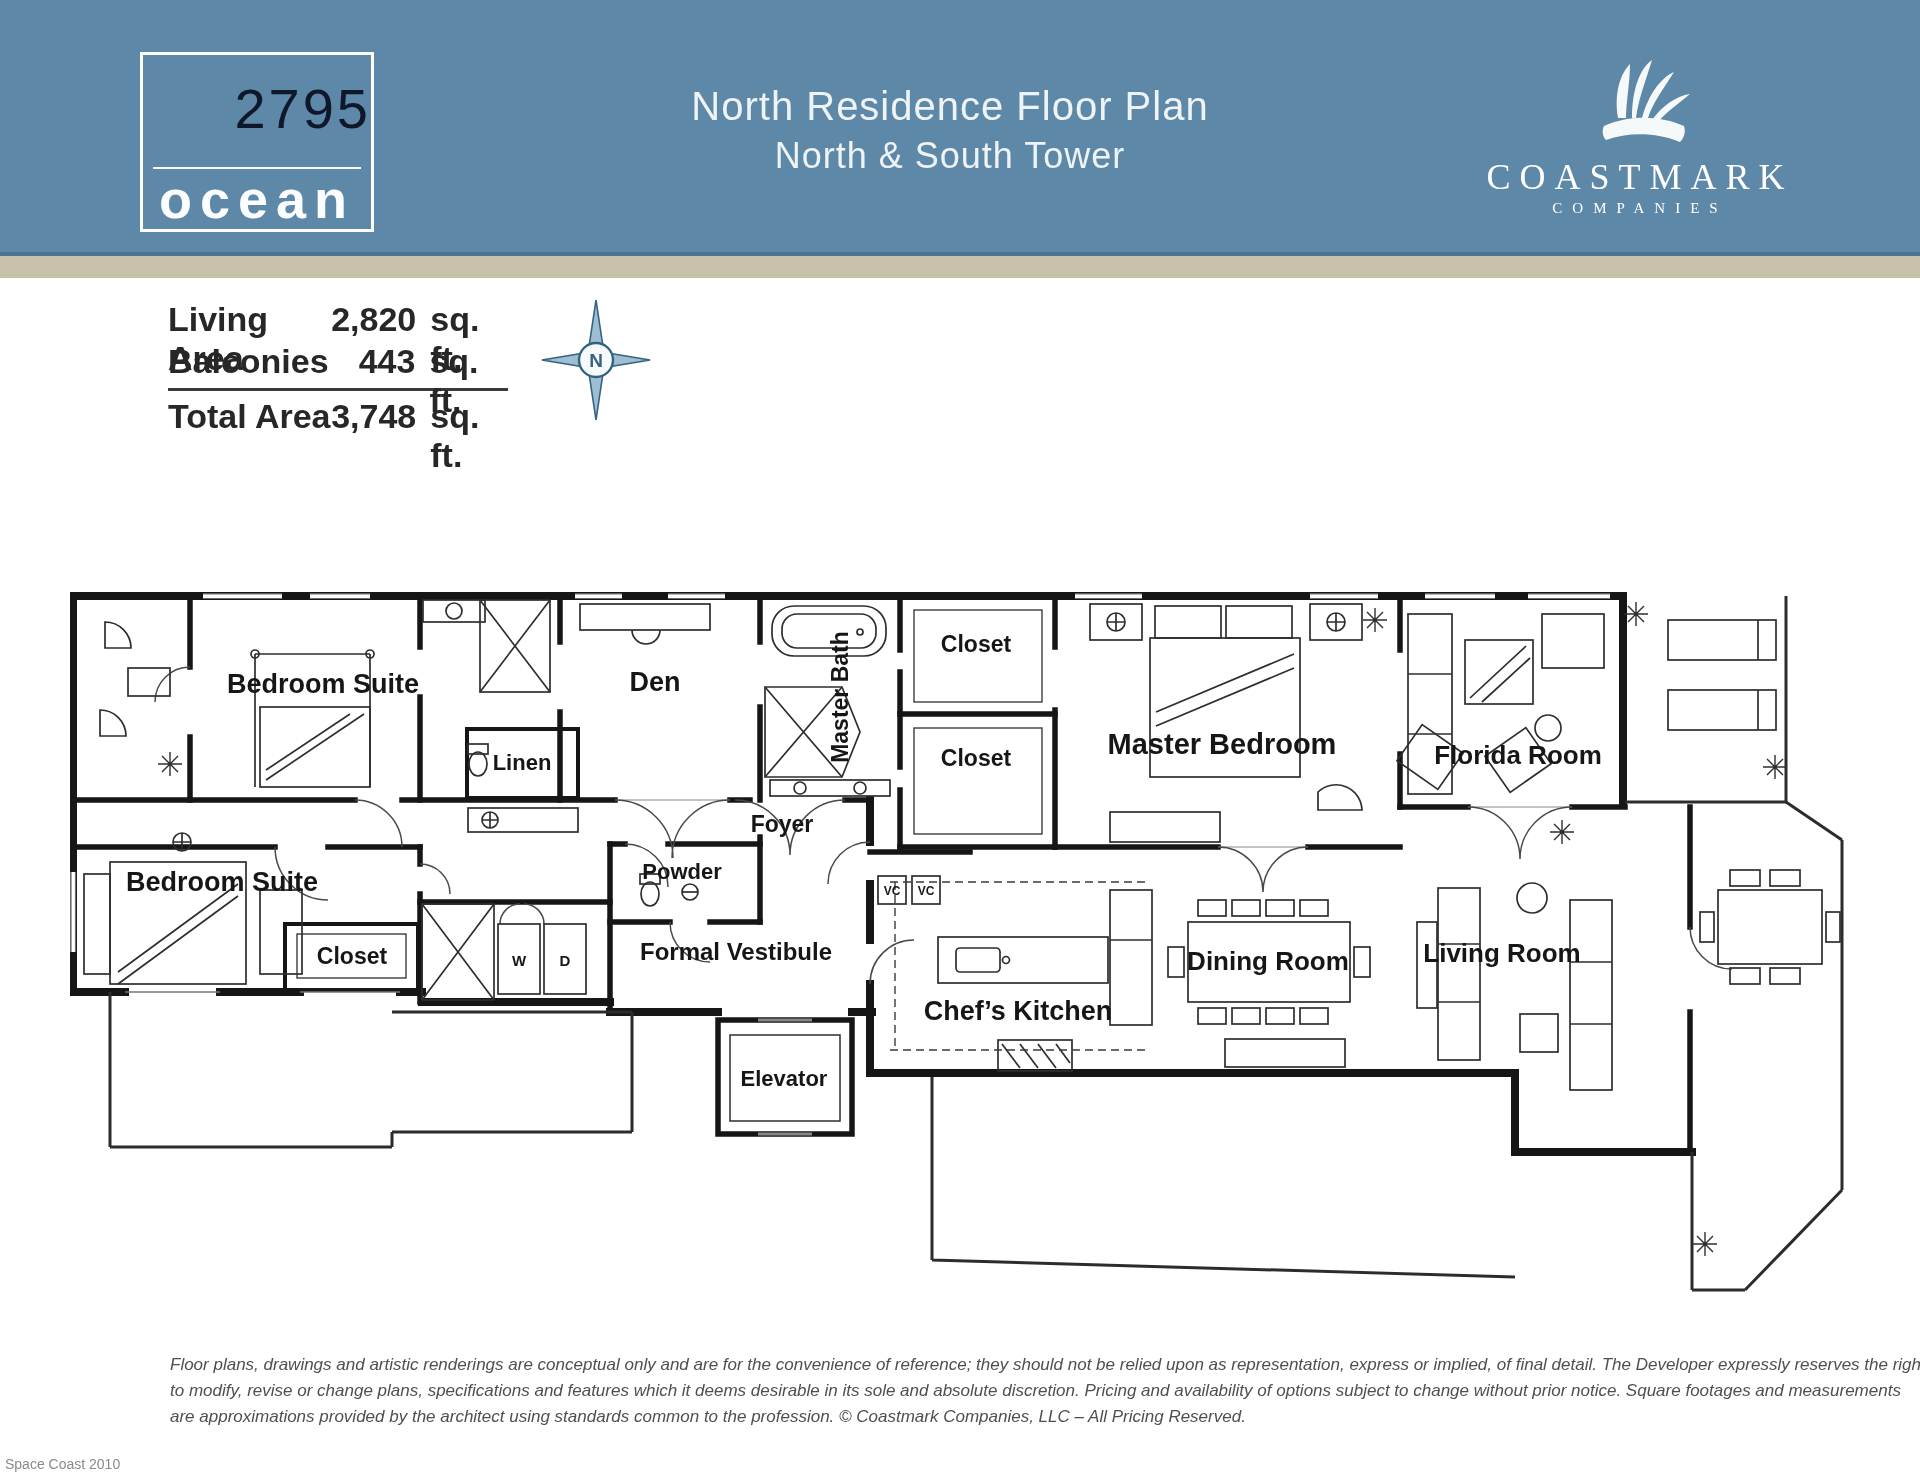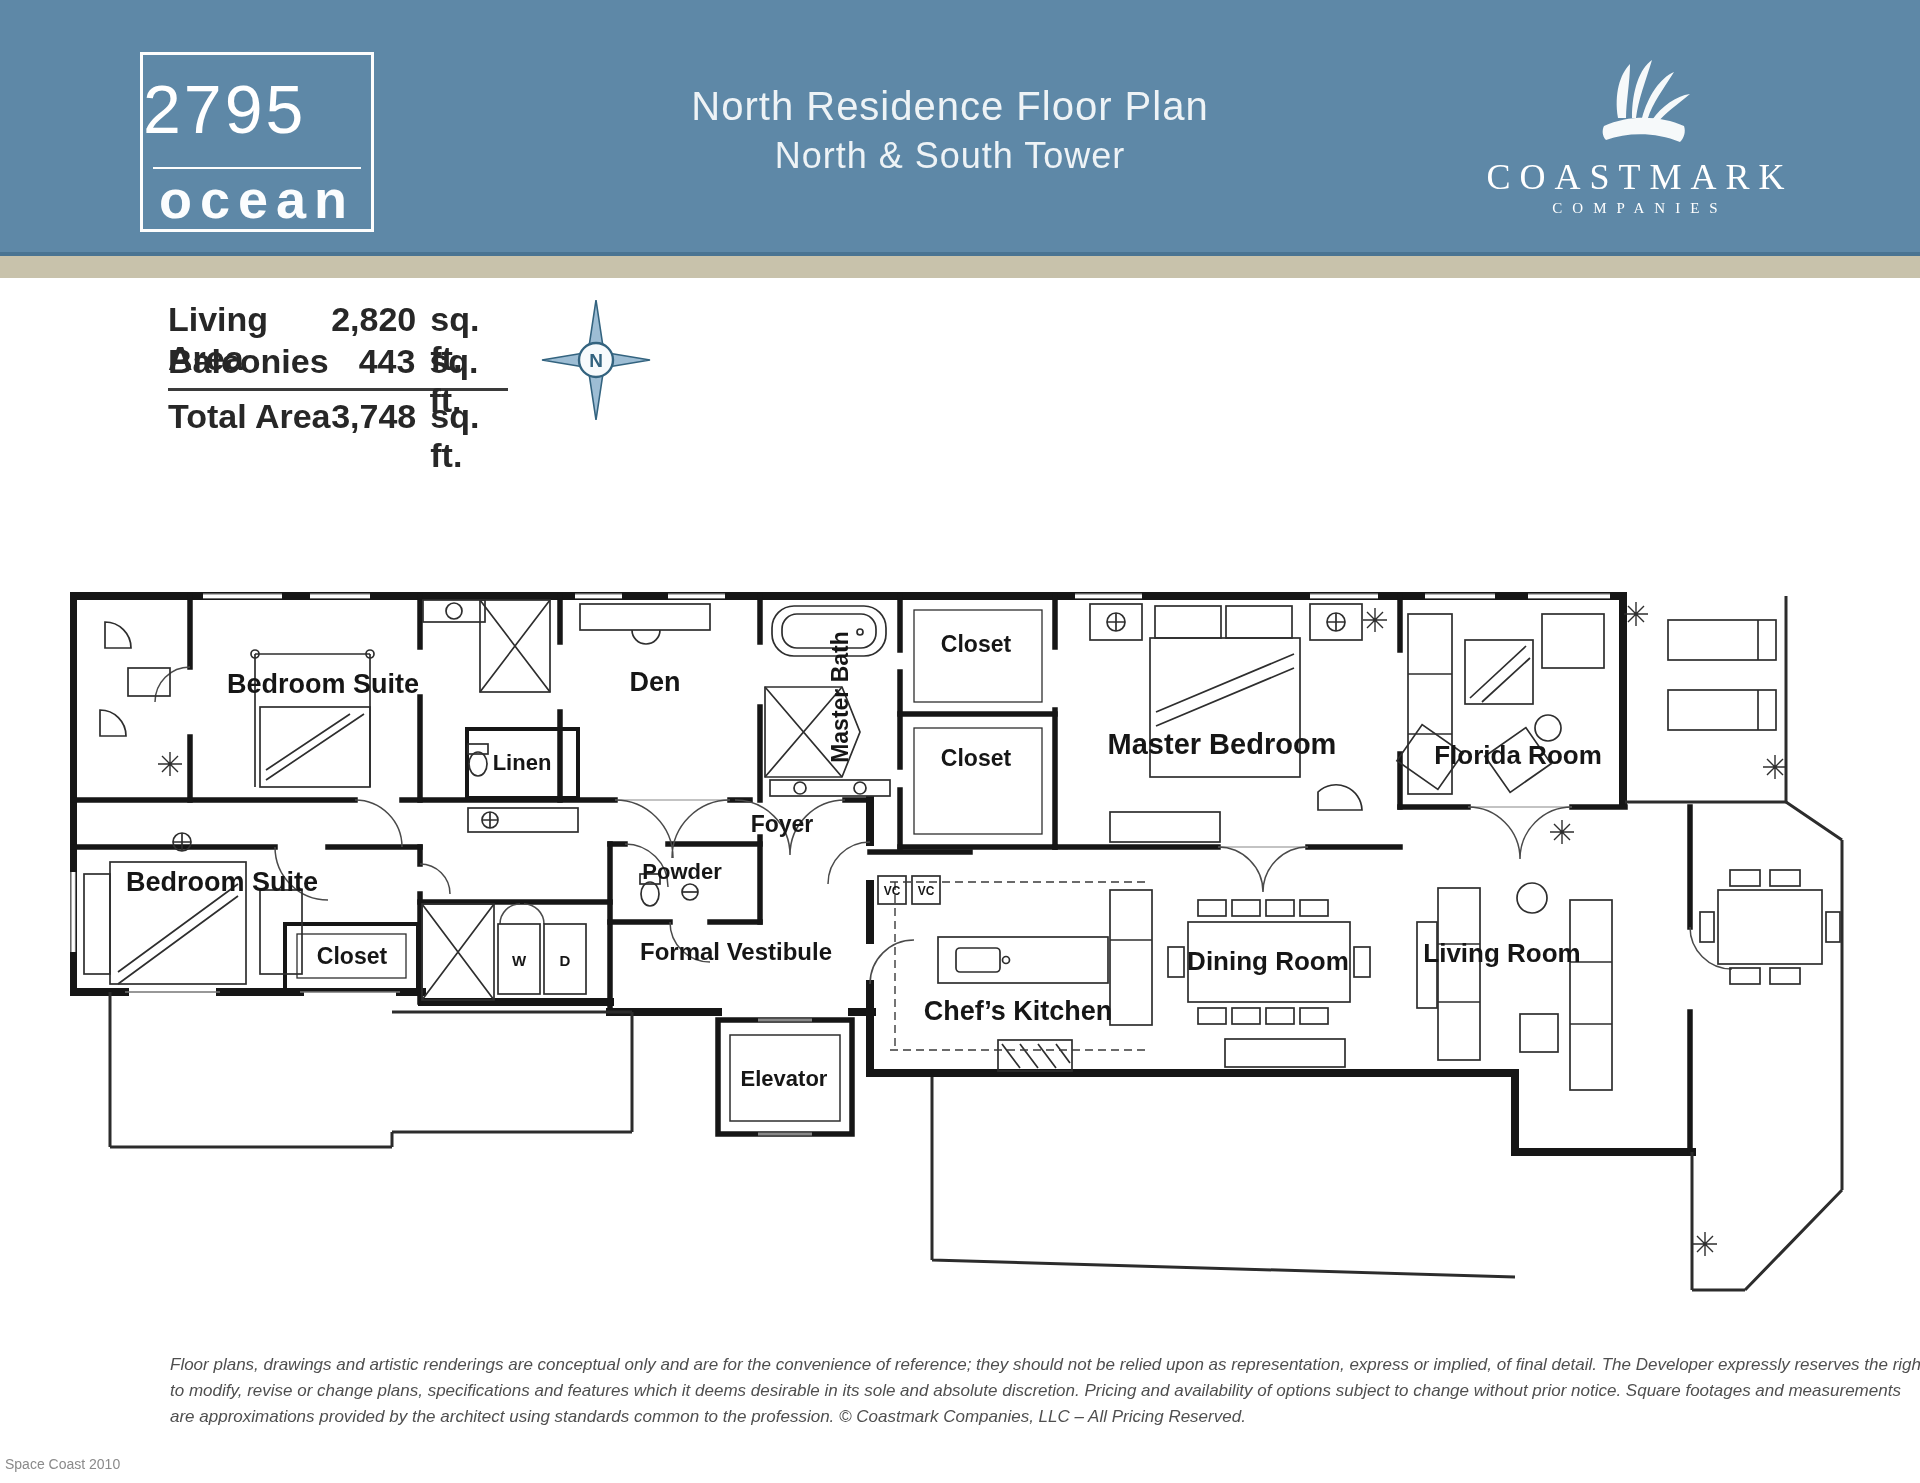--- a/index.html
+++ b/index.html
@@ -3,22 +3,22 @@
 <meta charset="utf-8">
 <style>
   html,body{margin:0;padding:0;background:#fff;}
   #page{position:relative;width:1920px;height:1483px;background:#ffffff;overflow:hidden;
         font-family:"Liberation Sans",sans-serif;}
   
   #hdr{position:absolute;left:0;top:0;width:1920px;height:252px;background:#5e88a7;
        border-bottom:4px solid #4a7492;}
   #stripe{position:absolute;left:0;top:256px;width:1920px;height:22px;background:#c8c2ab;}
   .logo-box{position:absolute;left:140px;top:52px;width:228px;height:174px;border:3px solid #fdfdfd;}
-  .logo-num{position:absolute;left:0;top:2px;width:100%;height:104px;color:#ffffff;font-size:68px;
-            line-height:104px;text-align:left;letter-spacing:3px;font-weight:400;}
+  .logo-num{position:absolute;left:0;top:2px;width:100%;height:104px;color:#0f172a;font-size:56px;
+            line-height:104px;text-align:right;letter-spacing:3px;font-weight:400;}
   .logo-rule{position:absolute;left:10px;right:10px;top:112px;height:2px;background:#fdfdfd;}
   .logo-word{position:absolute;left:0;top:116px;width:100%;color:#fbfdfe;font-size:54px;line-height:56px;
              text-align:center;letter-spacing:8px;font-weight:700;}
   .title-wrap{position:absolute;left:540px;top:84px;width:820px;text-align:center;color:#eef3f6;}
   .title-1{font-size:40px;letter-spacing:1px;}
   .title-2{font-size:36px;letter-spacing:1px;margin-top:6px;}
   .brand{position:absolute;left:1460px;top:56px;width:360px;text-align:center;color:#ffffff;}
   .brand-name{font-family:"Liberation Serif",serif;font-size:36px;letter-spacing:9px;margin-top:4px;}
   .brand-sub{font-family:"Liberation Serif",serif;font-size:15px;letter-spacing:10px;margin-top:2px;}
   

